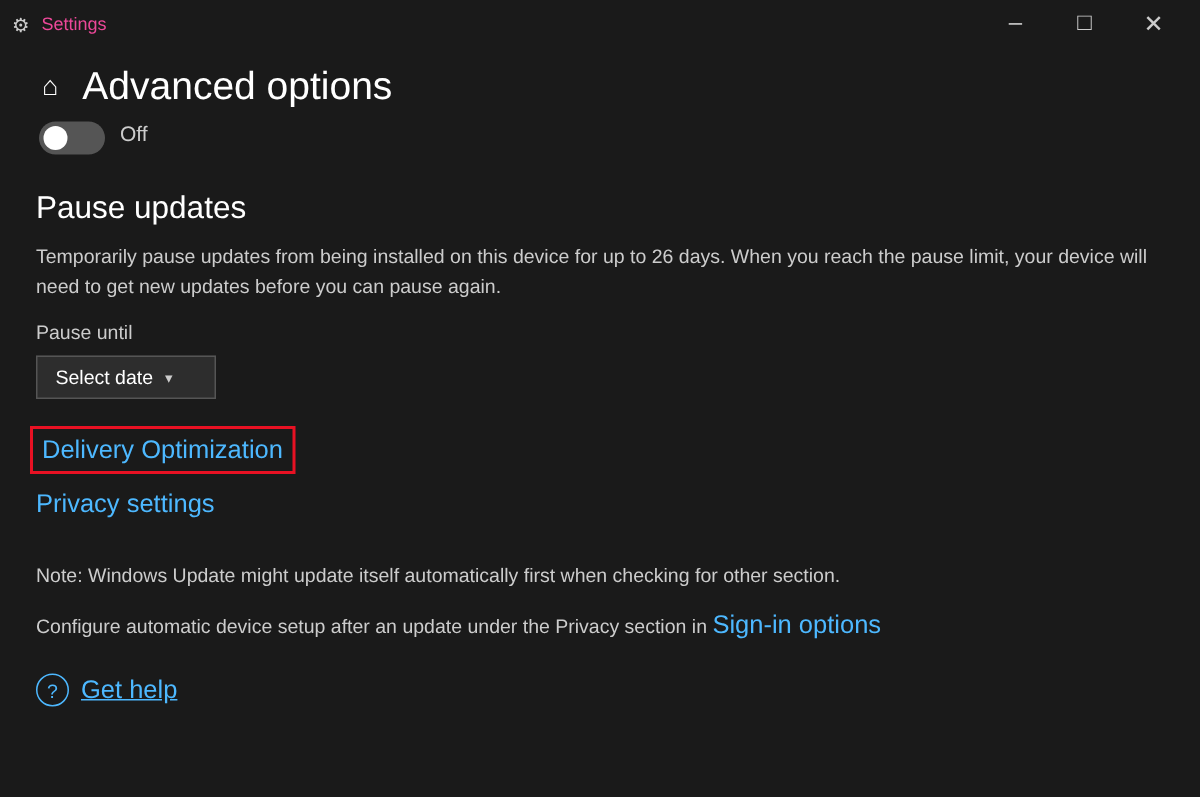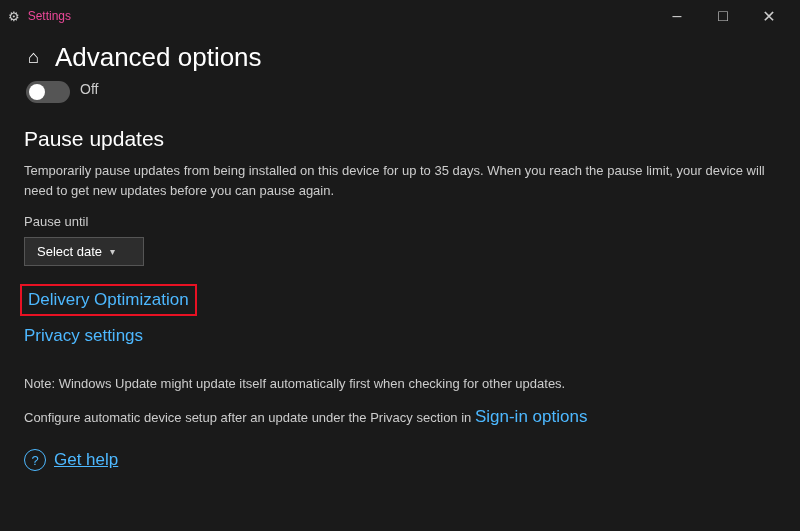--- a/index.html
+++ b/index.html
@@ -247,36 +247,36 @@
   </div>
 
   <div class="toggle-row">
     <div class="toggle-switch off">
       <div class="toggle-knob"></div>
     </div>
     <span class="toggle-label">Off</span>
   </div>
 
   <h2 class="section-title">Pause updates</h2>
-  <p class="section-description">Temporarily pause updates from being installed on this device for up to 35 days. When you reach the pause limit, your device will need to get new updates before you can pause again.</p>
+  <p class="section-description">Temporarily pause updates from being installed on this device for up to 26 days. When you reach the pause limit, your device will need to get new updates before you can pause again.</p>
 
   <div class="pause-until-label">Pause until</div>
 
   <button class="select-date-btn">
     <span>Select date</span>
     <span class="chevron-down">▾</span>
   </button>
 
   <div class="links-section">
     <a class="link delivery-optimization-link">Delivery Optimization</a>
     <br>
     <a class="link" style="margin-top:6px;">Privacy settings</a>
   </div>
 
-  <p class="note-text">Note: Windows Update might update itself automatically first when checking for other updates.</p>
+  <p class="note-text">Note: Windows Update might update itself automatically first when checking for other section.</p>
 
   <p class="configure-text">
     <span>Configure automatic device setup after an update under the Privacy section in </span>
     <a class="link" style="margin-bottom:0;">Sign-in options</a>
   </p>
 
   <div class="get-help-row">
     <div class="help-icon">?</div>
     <a class="link" style="margin-bottom:0;text-decoration:underline;">Get help</a>
   </div>

